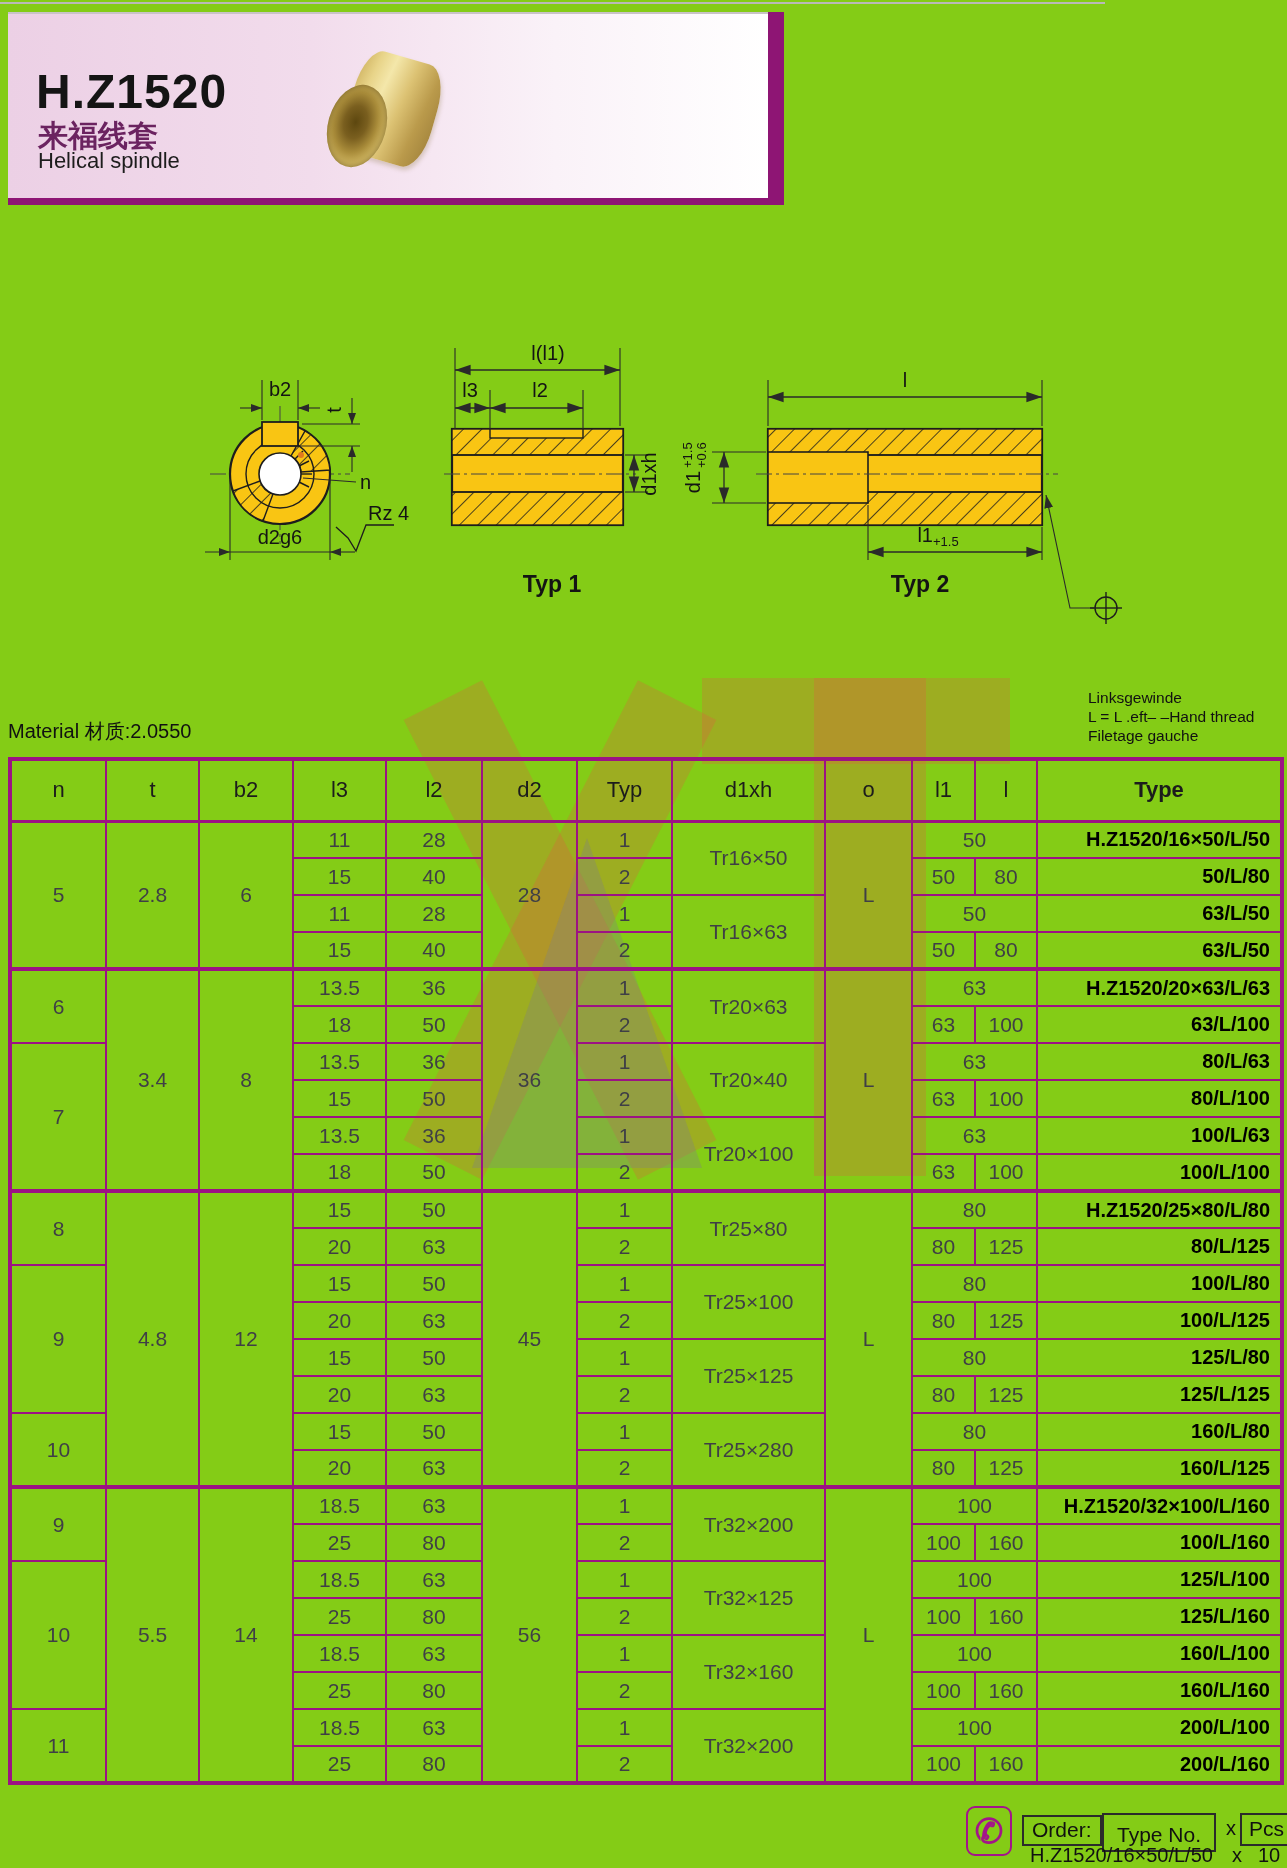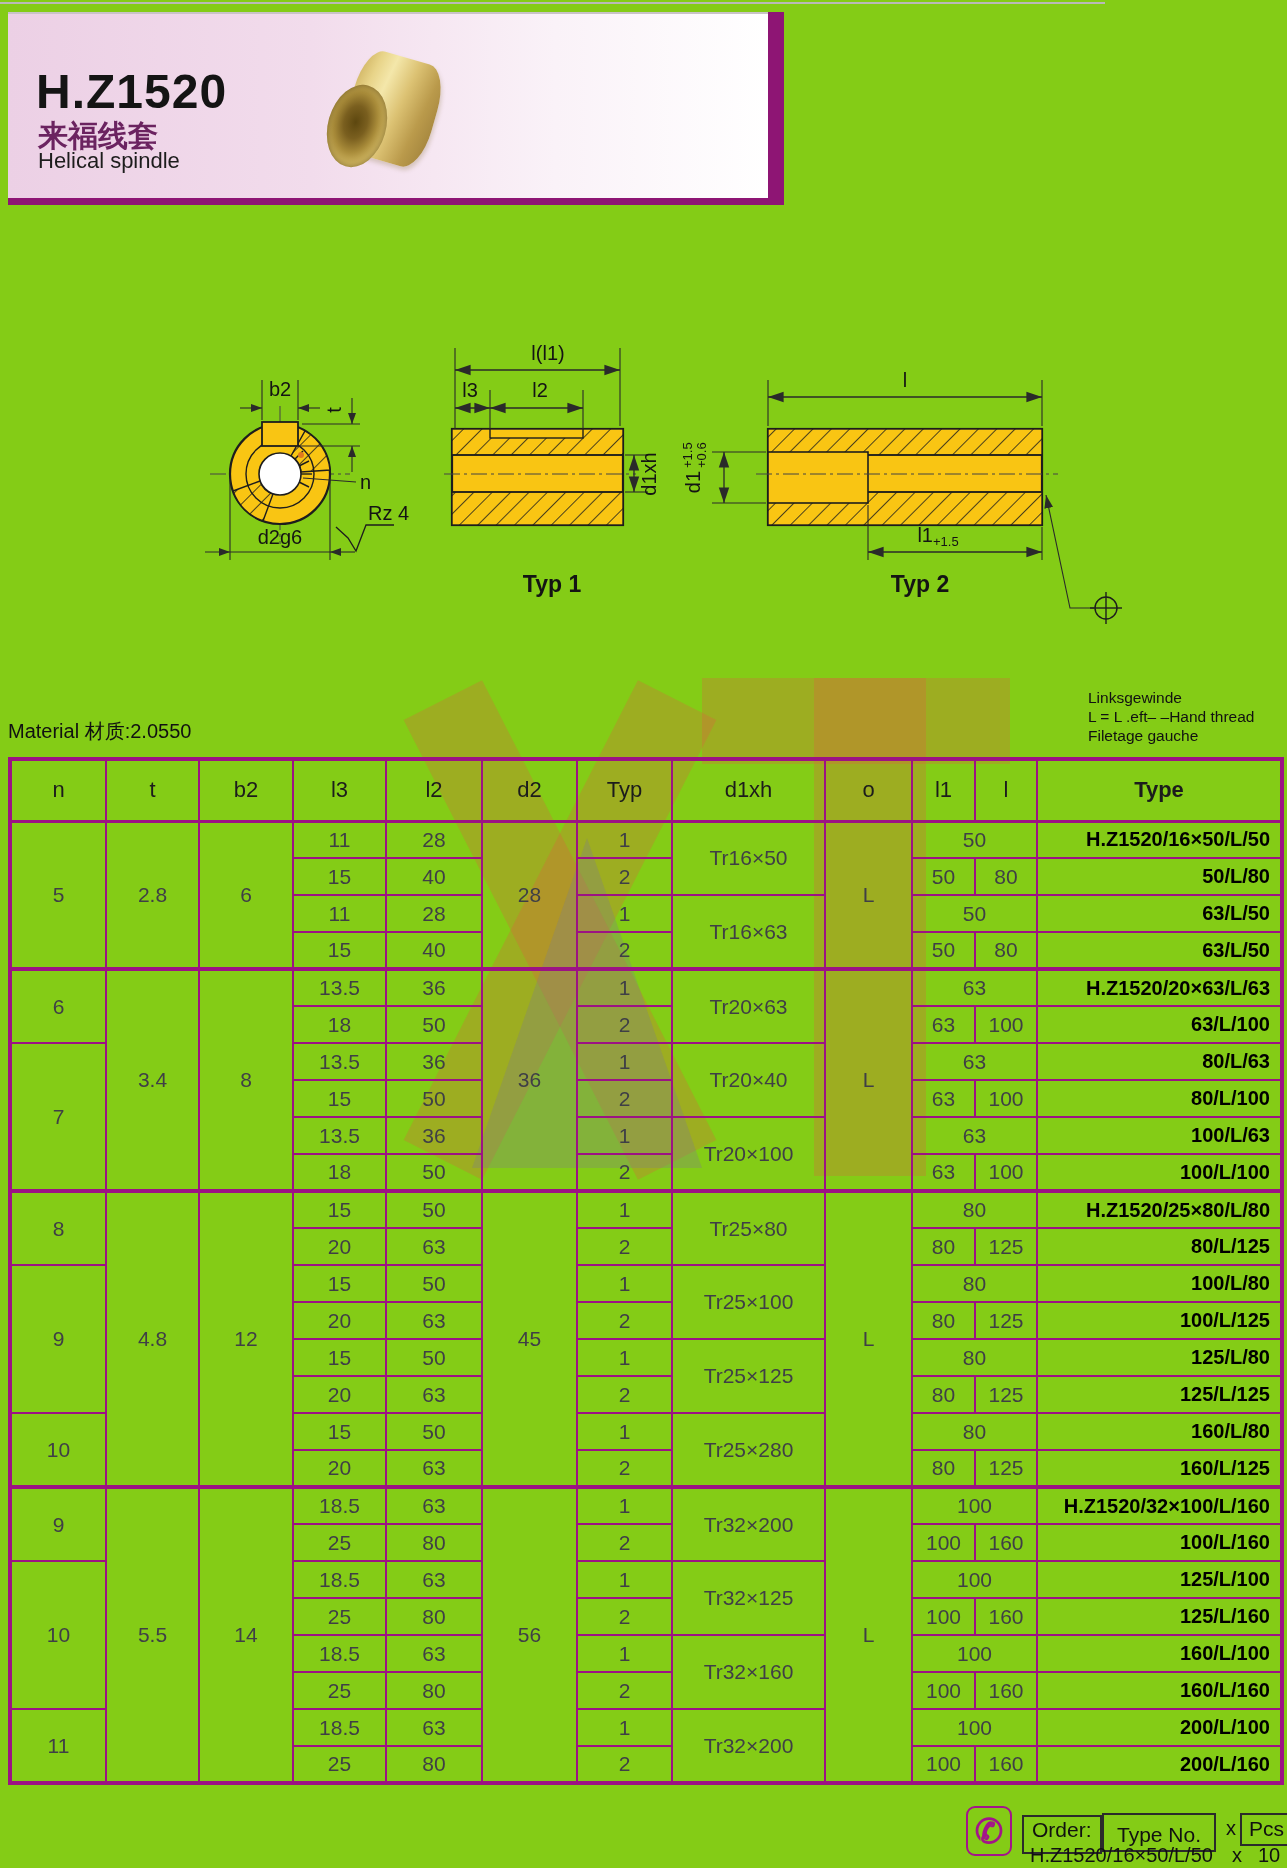--- a/index.html
+++ b/index.html
@@ -47,21 +47,21 @@
   table.spec th { height:62px; font-size:22px; font-weight:400; color:#1c1c1c; border-bottom-width:3px; background:transparent; }
   table.spec th.b { font-weight:bold; }
   table.spec tr { height:37px; }
   table.spec td { font-size:21px; text-align:center; color:#3f3f46; background:transparent; padding:0; }
   table.spec td.b { font-weight:bold; text-align:right; padding-right:10px; color:#000; font-size:20px; }
   table.spec tr.thick td { border-top-width:4px; }
 
   
   .phone-box { position:absolute; left:966px; top:1806px; width:46px; height:50px; border:2px solid #a3158a;
                border-radius:9px; color:#a3158a; font-size:34px; line-height:46px; text-align:center; font-weight:bold; }
-  .order-box  { position:absolute; left:1022px; top:1815px; border:2px solid #2b2b2b; font-size:21px; padding:1px 8px 10px; color:#111; }
+  .order-box  { position:absolute; left:1022px; top:1815px; border:2px solid #2b2b2b; font-size:21px; padding:1px 8px 2px; color:#111; }
   .typeno-box { position:absolute; left:1102px; top:1813px; width:114px; border:2px solid #2b2b2b; font-size:21px;
                 text-align:center; padding:8px 0 3px; color:#111; }
   .x-label    { position:absolute; left:1226px; top:1817px; font-size:20px; color:#111; }
   .pcs-box    { position:absolute; left:1240px; top:1813px; border:2px solid #2b2b2b; font-size:21px; padding:2px 7px 3px; color:#111; }
   .ex-type { position:absolute; left:1030px; top:1844px; font-size:20px; color:#111; }
   .ex-x    { position:absolute; left:1232px; top:1844px; font-size:20px; color:#111; }
   .ex-qty  { position:absolute; left:1258px; top:1844px; font-size:20px; color:#111; }
 
   
   svg.draw { position:absolute; left:0; top:230px; z-index:1; }

